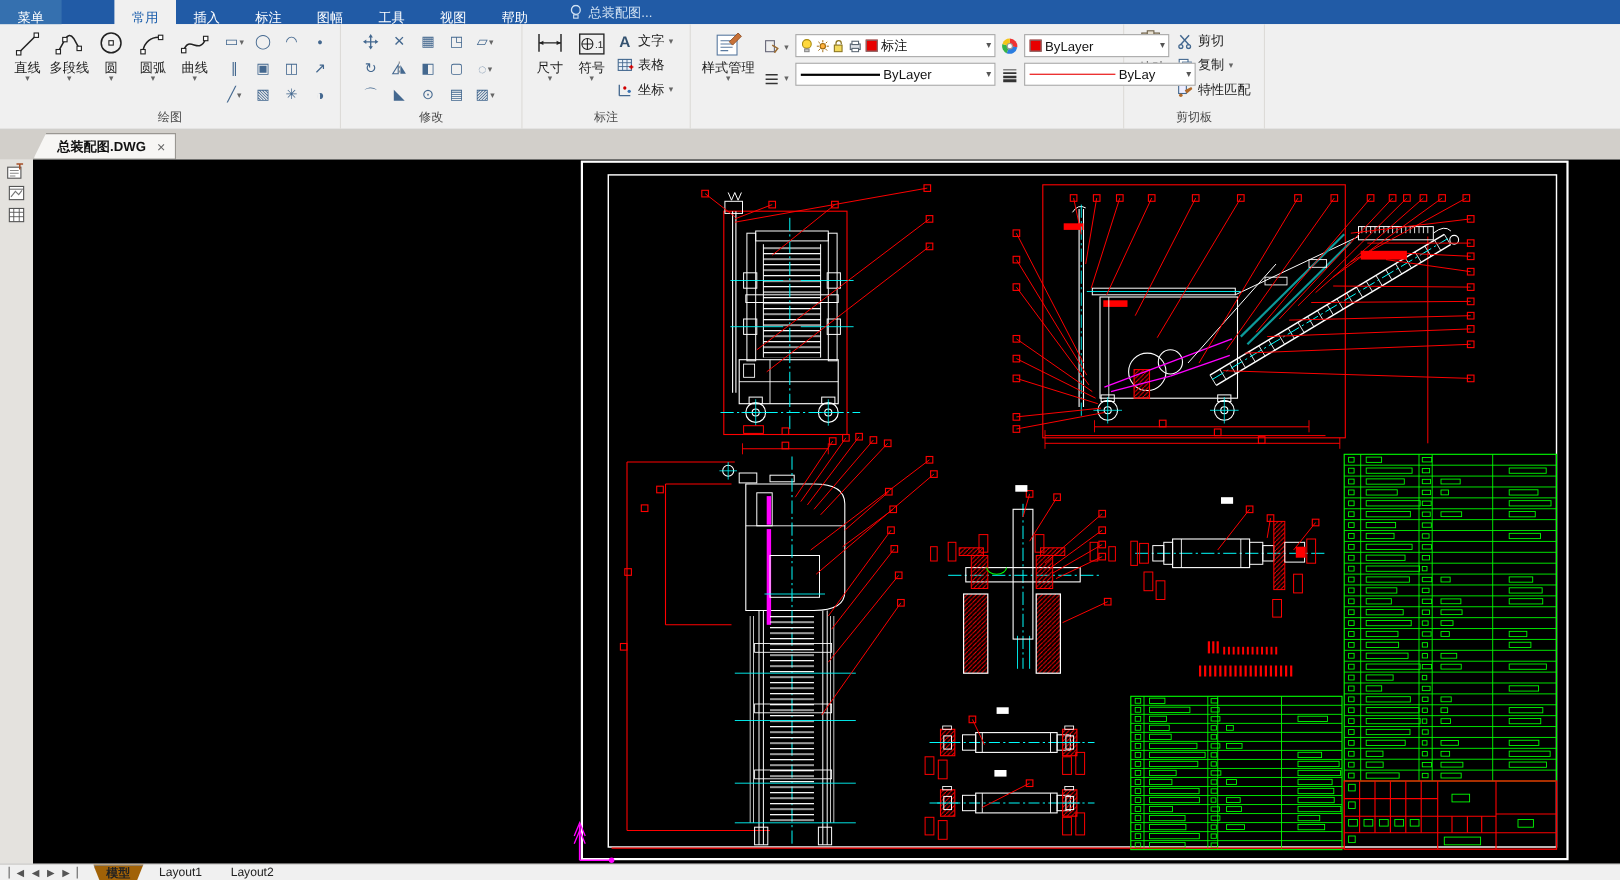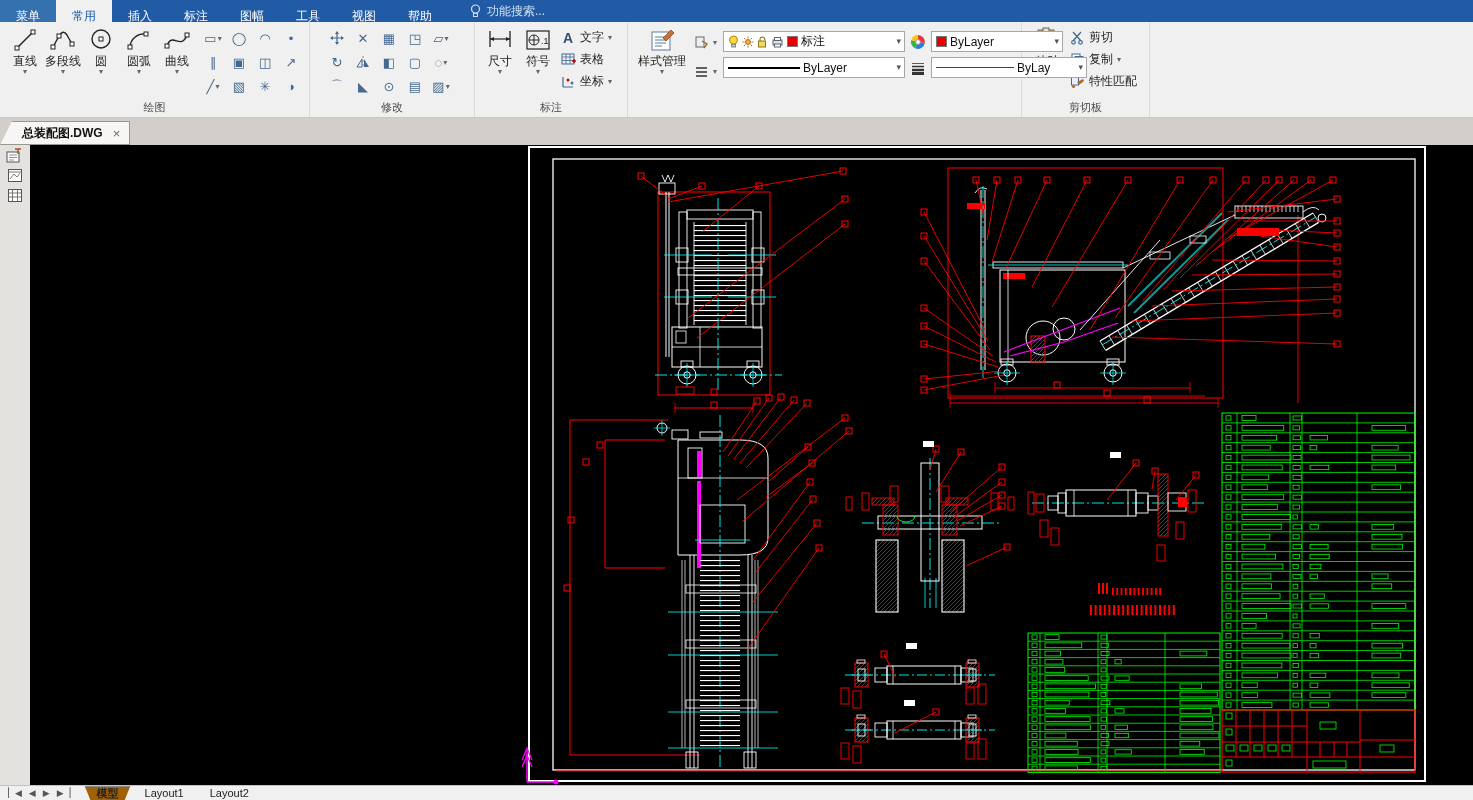--- a/index.html
+++ b/index.html
@@ -4,21 +4,21 @@
 <style>
   *{margin:0;padding:0;box-sizing:border-box;}
   html,body{width:1473px;height:800px;overflow:hidden;background:#f0f0f0;
     font-family:"Liberation Sans","DejaVu Sans",sans-serif;-webkit-font-smoothing:antialiased;}
   .app{width:1473px;height:800px;display:flex;flex-direction:column;position:relative;}
 
   
   .menubar{height:22px;background:#215ba6;display:flex;align-items:stretch;color:#fff;font-size:12px;flex:0 0 auto;}
   .menu-item{padding:16px 16px;display:flex;align-items:center;cursor:default;}
   .menu-item.menu-btn{background:#3570af;}
-  .menu-item.active{background:#f0f0f0;color:#1a5dab;}
+  .menu-item.active{background:#f0f0f0;color:#1a5dab;margin-left:48px;}
   .search{margin-left:14px;display:flex;align-items:center;gap:6px;color:#cfe0f2;font-size:12px;padding:0 8px;}
 
   
   .ribbon{height:96px;background:#f0f0f0;display:flex;border-bottom:1px solid #c9c7c4;flex:0 0 auto;}
   .group{display:flex;flex-direction:column;border-right:1px solid #dddbd8;}
   .gbody{flex:1;display:flex;align-items:flex-start;padding:3px 5px 0 6px;}
   .glabel{height:17px;text-align:center;font-size:11px;color:#4a4a4a;line-height:15px;}
   .bigbtn{min-width:38px;padding:0 2px;height:74px;display:flex;flex-direction:column;align-items:center;justify-content:flex-start;font-size:12px;color:#1d1d1d;cursor:default;}
   .bigbtn svg{width:26px;height:26px;margin:2px 0 1px;}
   .bigbtn .cap{line-height:14px;white-space:nowrap;}
@@ -33,21 +33,21 @@
   .props-rows{display:flex;flex-direction:column;gap:5px;padding:6px 0 0 4px;}
   .prow{display:flex;align-items:center;gap:4px;}
   .dd{position:relative;height:21px;background:#fff;border:1px solid #a7a7a7;display:flex;align-items:center;font-size:12px;color:#111;padding:0 15px 0 4px;gap:3px;cursor:default;}
   .dd:after{content:"▾";position:absolute;right:3px;top:4px;font-size:9px;color:#555;}
   .swatch{width:11px;height:11px;background:#e80000;border:1px solid #777;display:inline-block;}
   .lwline{width:72px;height:2px;background:#000;display:inline-block;}
   .ltline{width:78px;height:1px;background:#e80000;display:inline-block;}
   .mini-ic{width:18px;height:18px;display:flex;align-items:center;justify-content:center;}
 
   
-  .tabrow{height:27px;background:#d2cfca;display:flex;align-items:flex-end;position:relative;flex:0 0 auto;}
+  .tabrow{height:27px;background:#d2cfca;display:flex;align-items:flex-end;padding-left:30px;position:relative;flex:0 0 auto;}
   .doc-tab{position:relative;height:24px;background:#f7f6f4;clip-path:polygon(12px 0,100% 0,100% 100%,0 100%);display:flex;align-items:center;gap:10px;padding:0 10px 0 22px;font-size:12px;font-weight:bold;color:#111;box-shadow:inset 0 0 0 1px #9a9792;}
   .doc-close{font-weight:normal;color:#666;font-size:13px;cursor:default;}
 
   
   .main{flex:1;display:flex;min-height:0;}
   .left-strip{width:30px;background:#e4e2de;display:flex;flex-direction:column;align-items:center;gap:4px;padding-top:2px;flex:0 0 auto;}
   .strip-icon{width:20px;height:16px;display:flex;align-items:center;justify-content:center;}
   .canvas{flex:1;background:#000;position:relative;overflow:hidden;}
   .canvas svg{display:block;}
 
@@ -72,21 +72,21 @@
     <div class="menu-item">标注</div>
     <div class="menu-item">图幅</div>
     <div class="menu-item">工具</div>
     <div class="menu-item">视图</div>
     <div class="menu-item">帮助</div>
     <div class="search">
       <svg width="11" height="14" viewBox="0 0 11 14">
         <circle cx="5.5" cy="5" r="4" fill="none" stroke="#cfe0f2" stroke-width="1.2"></circle>
         <rect x="3.5" y="9.5" width="4" height="3" fill="none" stroke="#cfe0f2" stroke-width="1"></rect>
       </svg>
-      <span>功能搜索...</span>
+      <span>总装配图...</span>
     </div>
   </div>
 
   <div class="ribbon">
 
     <div class="group" style="width:310px">
       <div class="gbody">
         <div class="bigbtn">
           <svg viewBox="0 0 26 26">
               <line x1="5" y1="21" x2="21" y2="5" stroke="#222" stroke-width="1.4"></line>

